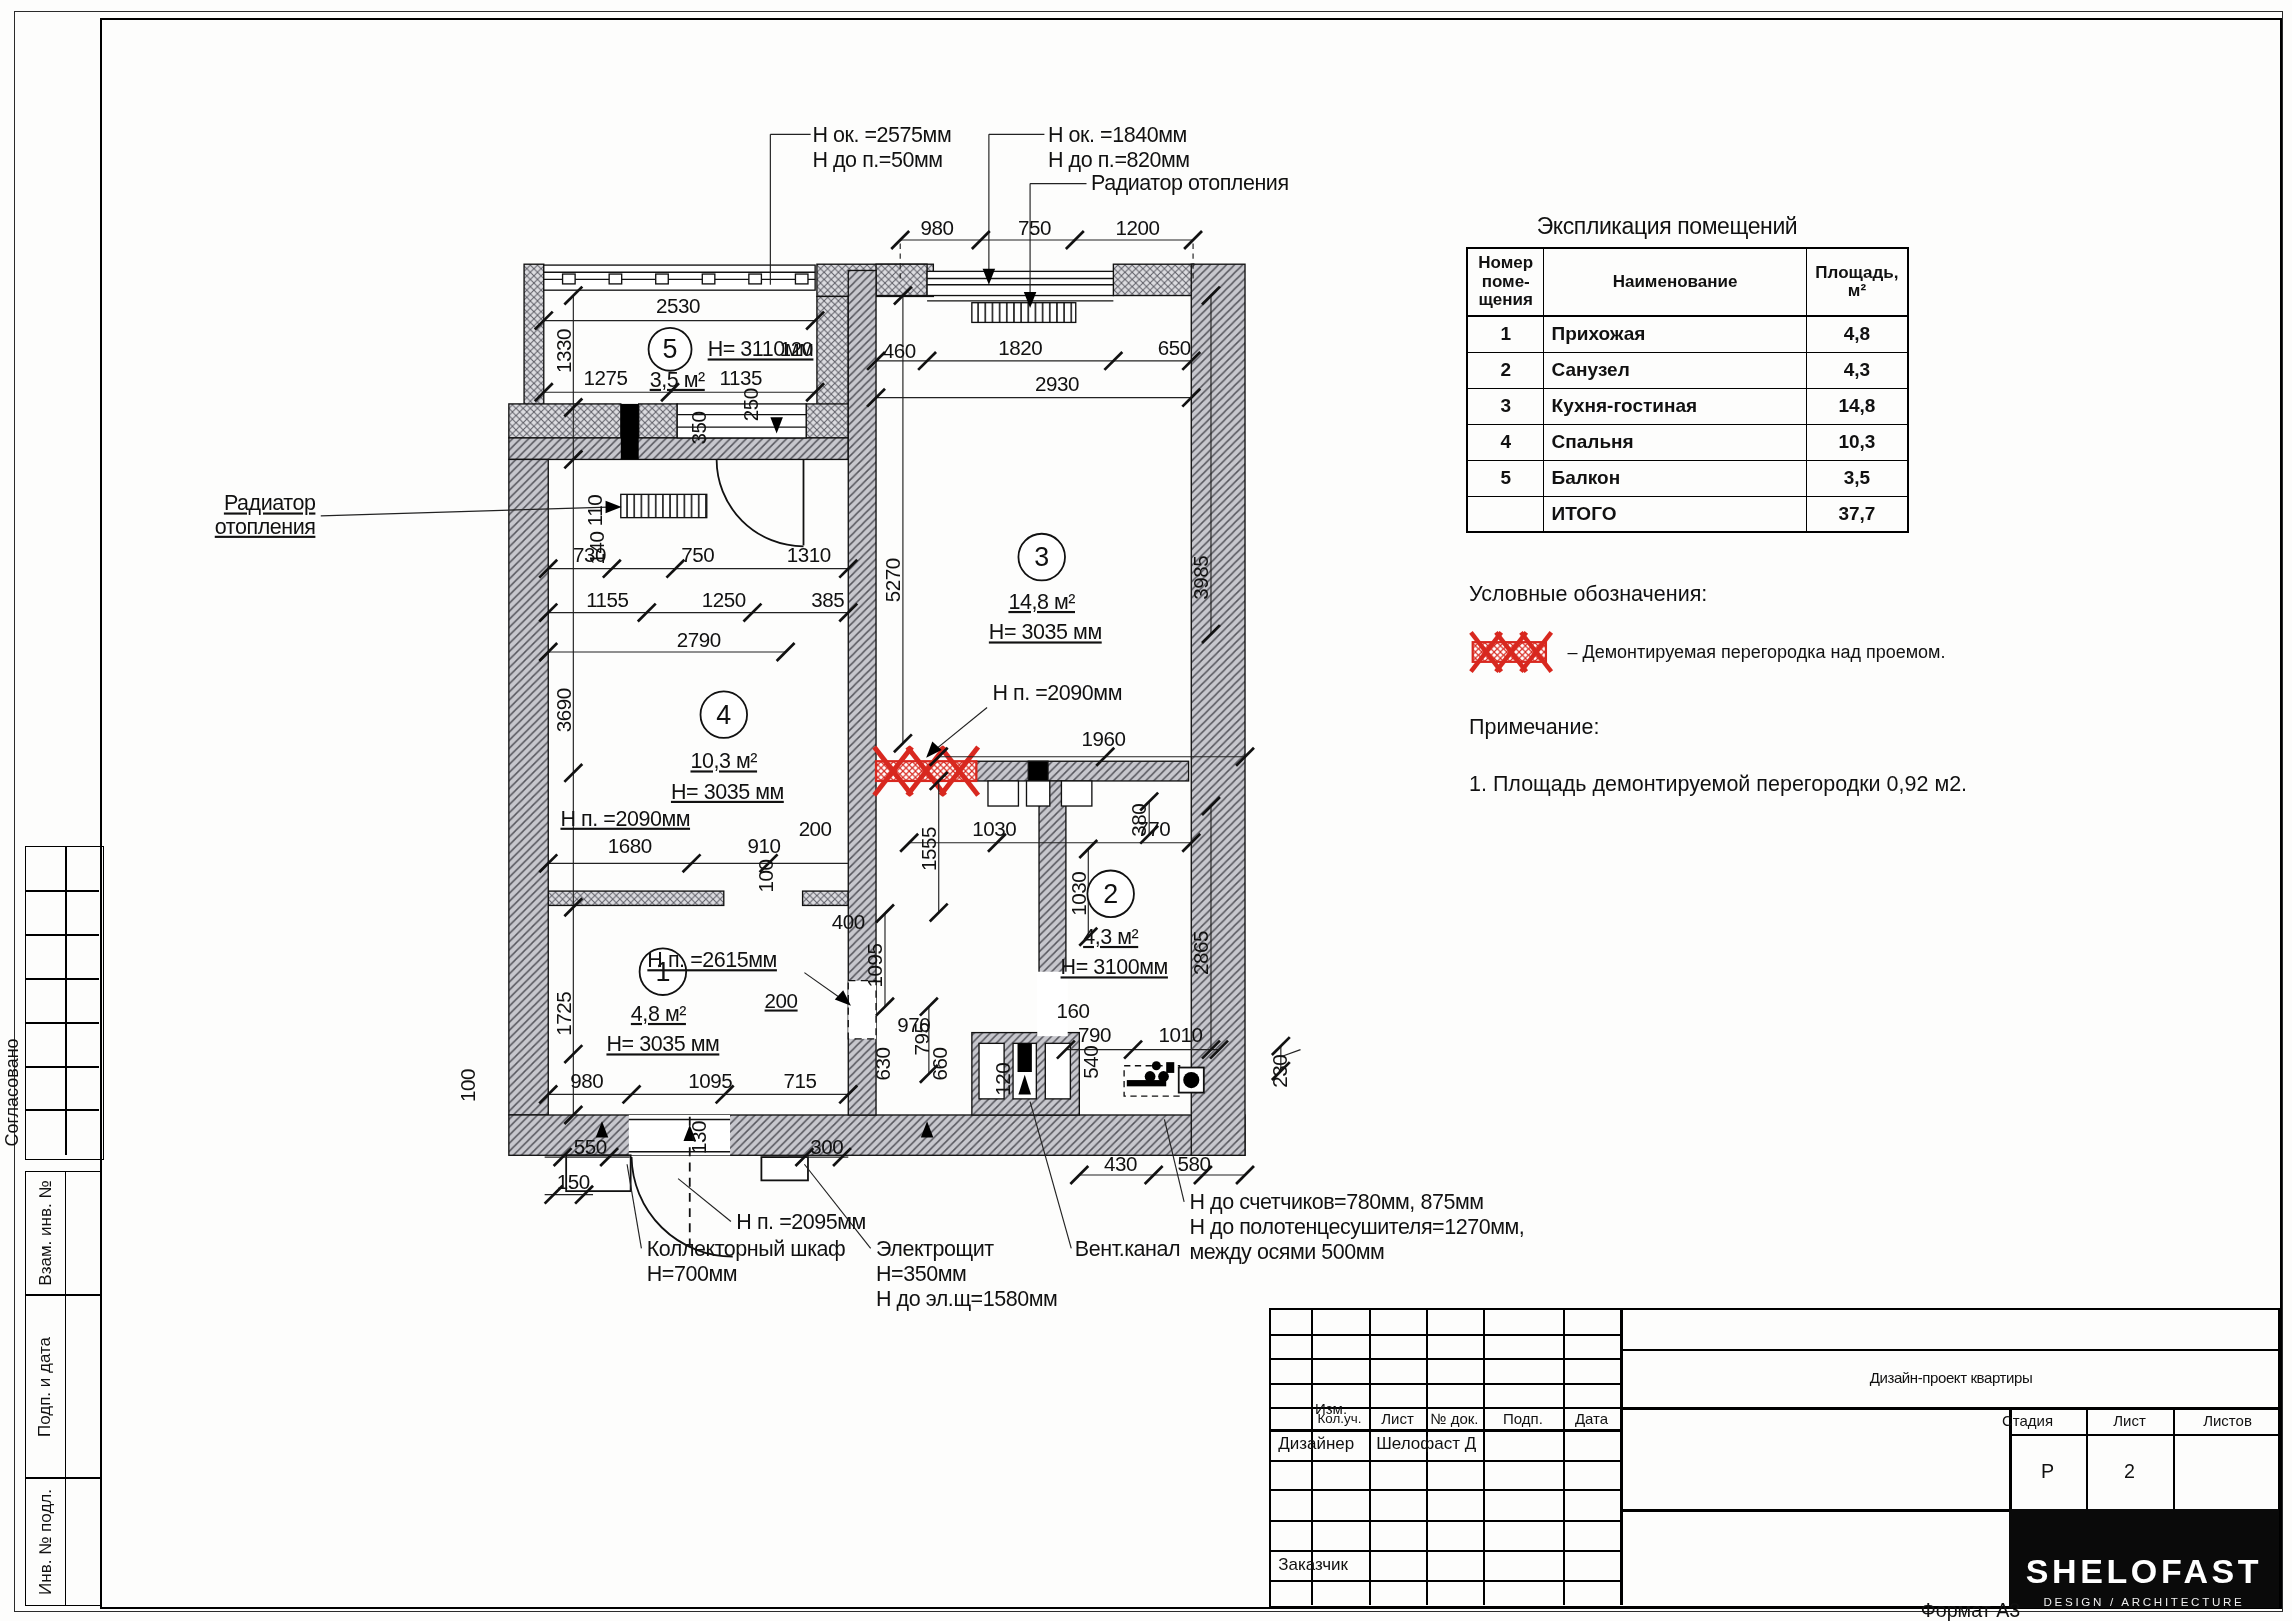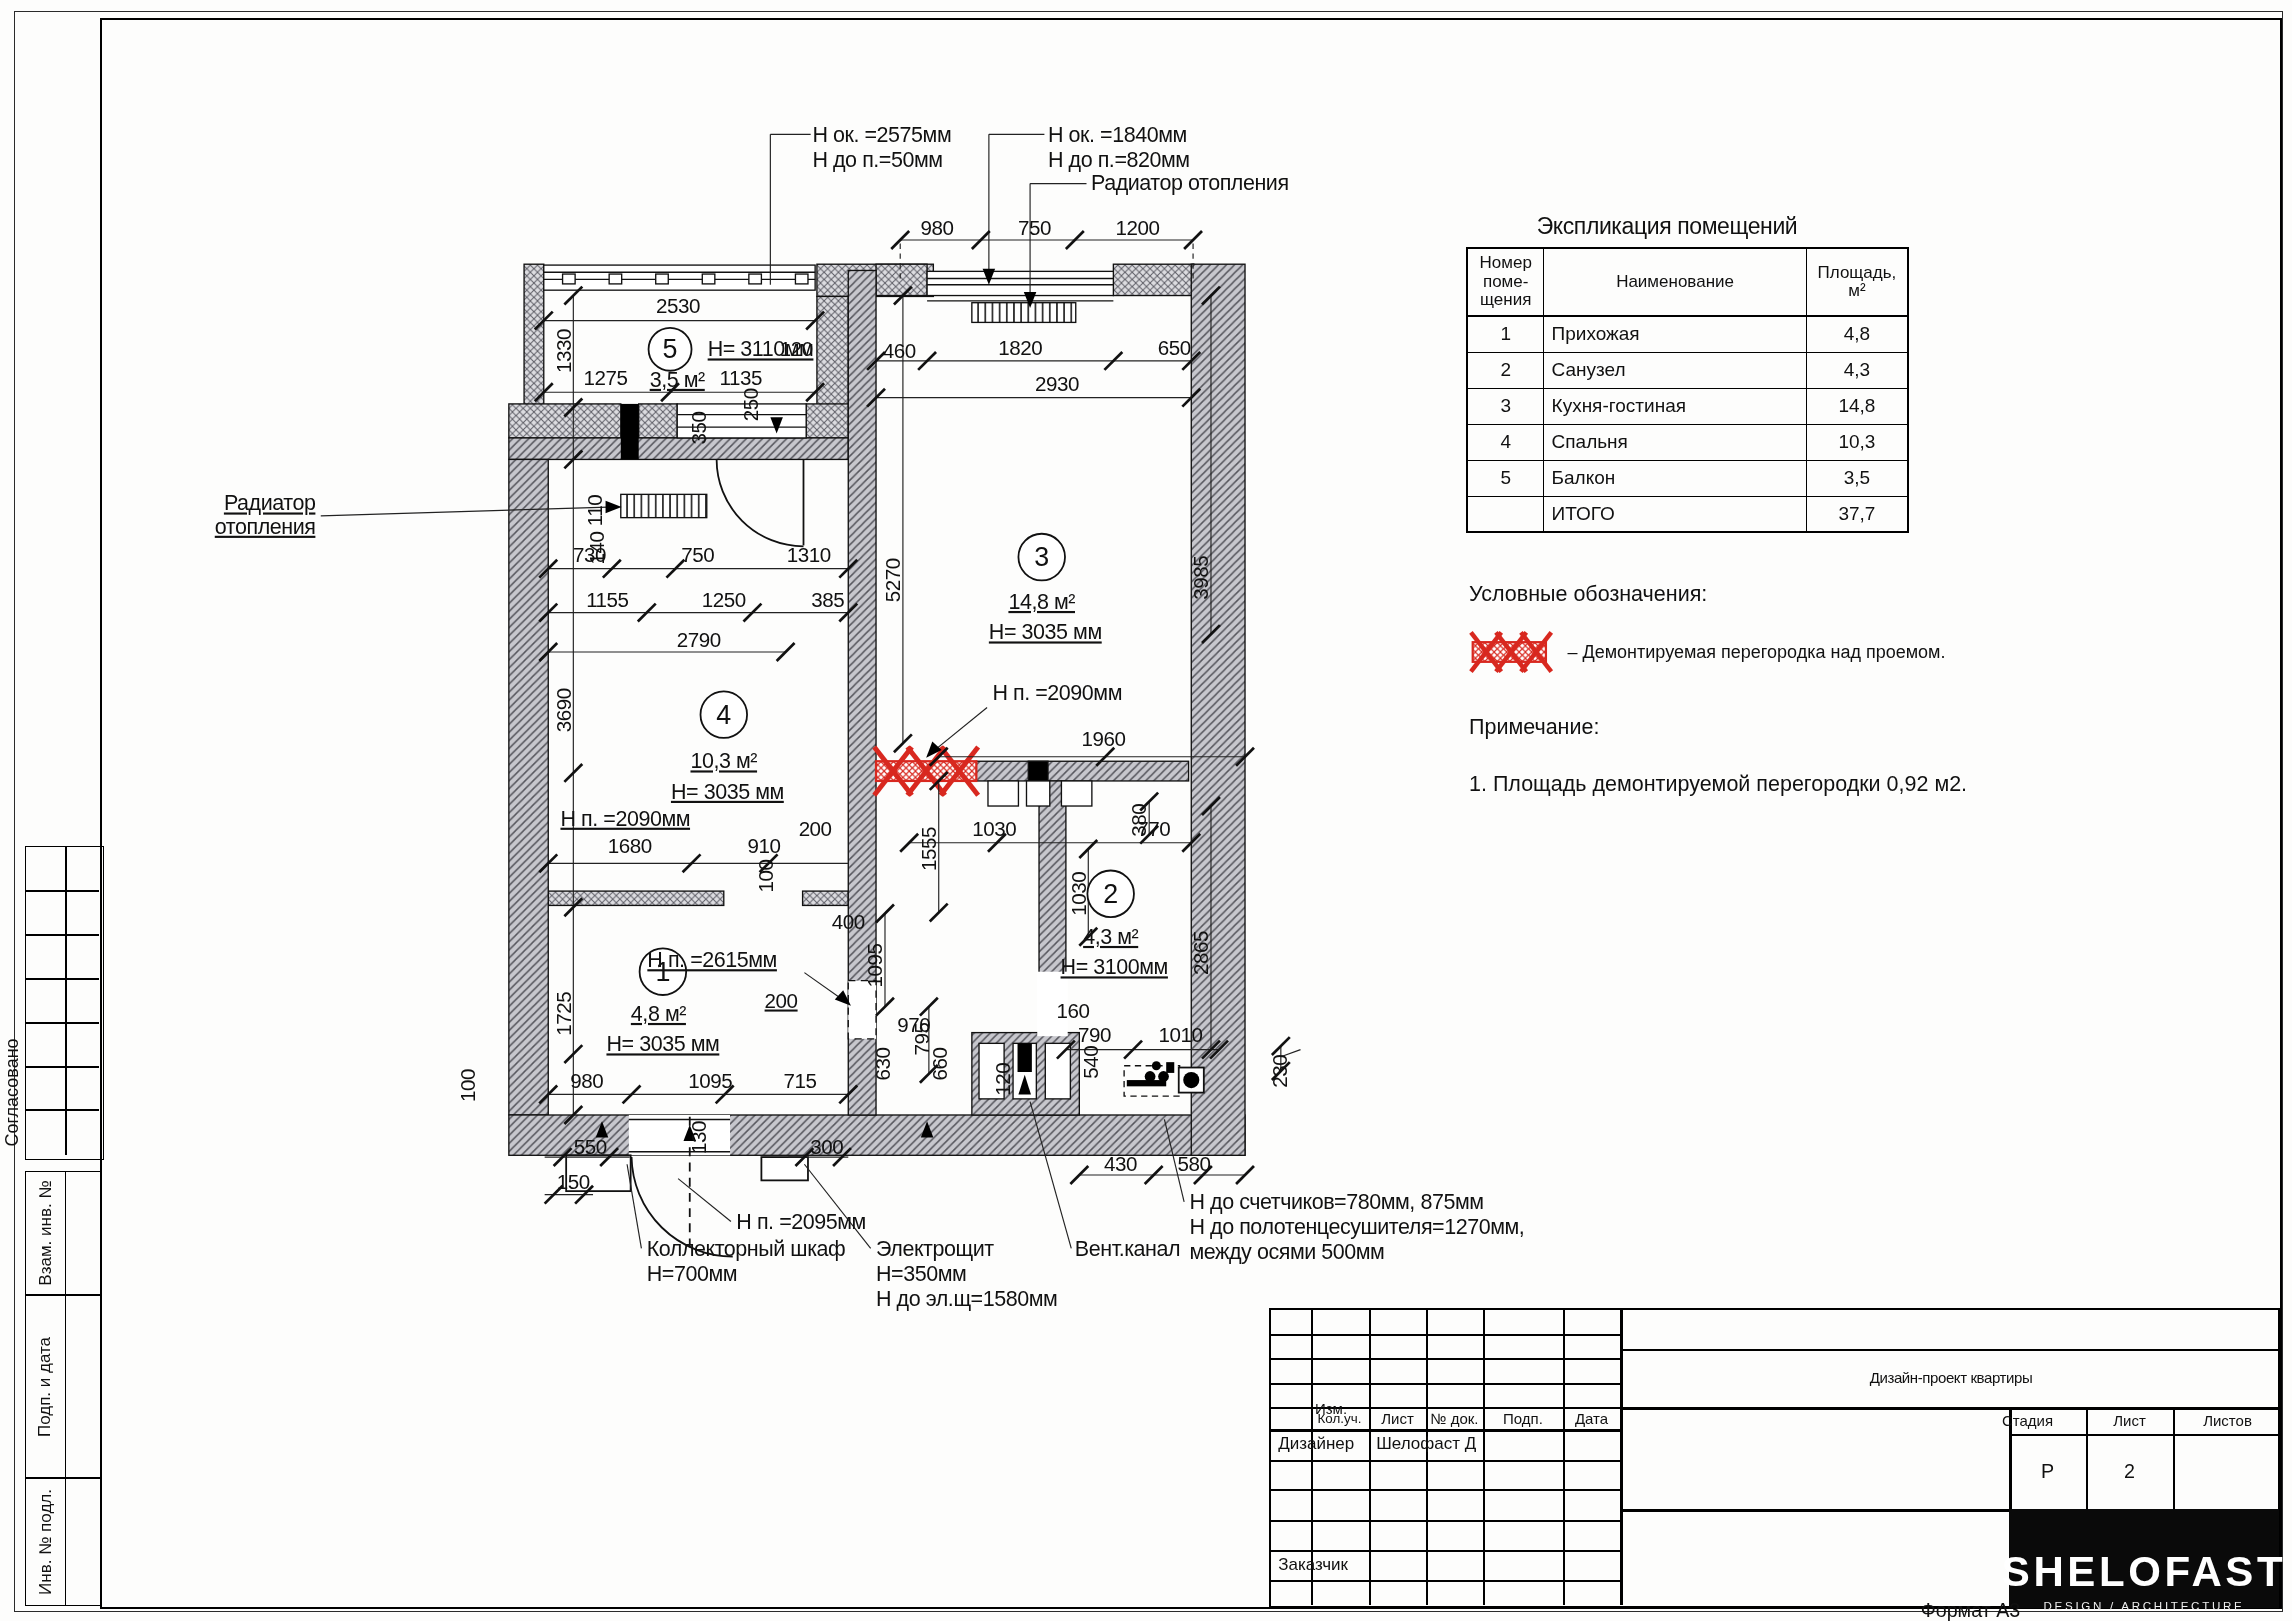--- a/index.html
+++ b/index.html
@@ -4,21 +4,21 @@
 <style>
   html,body{margin:0;padding:0;background:#e8e8e8;}
   body{width:2293px;height:1621px;position:relative;font-family:"Liberation Sans",sans-serif;color:#111;}
   #sheet{position:absolute;left:0;top:0;width:2293px;height:1621px;background:#fdfdfc;overflow:hidden;}
   .abs{position:absolute;box-sizing:border-box;}
   .frame-outer{left:14.3px;top:10.7px;width:2269px;height:1601px;border:1.8px solid #2a2a2a;}
   .frame-main{left:100px;top:18px;width:2182px;height:1591px;border:2.7px solid #000;}
   
   .expl-title{left:1466px;top:213px;width:402px;text-align:center;font-size:23px;letter-spacing:-0.4px;}
   table.expl{left:1466px;top:247px;position:absolute;border-collapse:collapse;table-layout:fixed;background:#fff0;}
-  table.expl td,table.expl th{border:1.3px solid #000;font-weight:normal;font-size:19px;padding:0 7.2px;overflow:hidden;white-space:nowrap;}
+  table.expl td,table.expl th{border:1.3px solid #000;font-weight:bold;font-size:19px;padding:0 7.2px;overflow:hidden;white-space:nowrap;}
   table.expl .hdr td{border-bottom:2.2px solid #000;text-align:center;font-size:17px;line-height:1.08;padding:3.6px 1.8px;}
   table.expl{border:2.2px solid #000;}
   .c-num{width:61px;text-align:center;}
   .c-name{width:247px;text-align:left;}
   .c-area{width:86px;text-align:center;}
   table.expl tr{height:36px;}
   table.expl tr.hdr{height:68px;}
   
   .leg-title{left:1469px;top:582px;font-size:21.5px;}
   .leg-row{left:1469px;top:627px;display:flex;align-items:center;gap:12.5px;}
@@ -34,21 +34,21 @@
   .sgrid{position:absolute;left:25px;top:846px;width:77px;height:312px;border:1.8px solid #000;}
   .sgrid i{position:absolute;background:#000;}
   
   .tb{left:1269px;top:1308px;width:1011px;height:300px;border:2.7px solid #000;}
   .tb i{position:absolute;background:#000;}
   .tb .cell{position:absolute;display:flex;align-items:center;justify-content:center;font-size:15px;white-space:nowrap;}
   .tb .cell.left{justify-content:flex-start;padding-left:7.2px;}
   .tb-title{font-size:24px;letter-spacing:-0.4px;}
   .tb-desc{flex-direction:column;font-size:19px;line-height:1.35;}
   .logo{position:absolute;left:738px;top:199px;width:270px;height:99px;background:#0a0a0a;display:flex;flex-direction:column;align-items:center;justify-content:center;color:#fff;}
-  .logo .l1{font-size:42px;font-weight:bold;letter-spacing:3.6px;margin-top:43px;}
+  .logo .l1{font-size:34px;font-weight:bold;letter-spacing:3.6px;margin-top:43px;}
   .logo .l2{font-size:11.6px;letter-spacing:2.7px;margin-top:3.6px;color:#eee;}
   .fmt{left:1863px;top:1599px;width:215px;text-align:center;font-size:19.7px;}
   
   text{font-family:"Liberation Sans",sans-serif;fill:#111;}
   .dim{font-size:23px;text-anchor:middle;letter-spacing:-0.5px;}
   .ann{font-size:24px;letter-spacing:-0.5px;}
   .roomnum{font-size:30px;text-anchor:middle;}
   .rlabel{font-size:24px;text-anchor:middle;text-decoration:underline;letter-spacing:-0.5px;}
   .rlabel.start{text-anchor:start;}
 </style>

